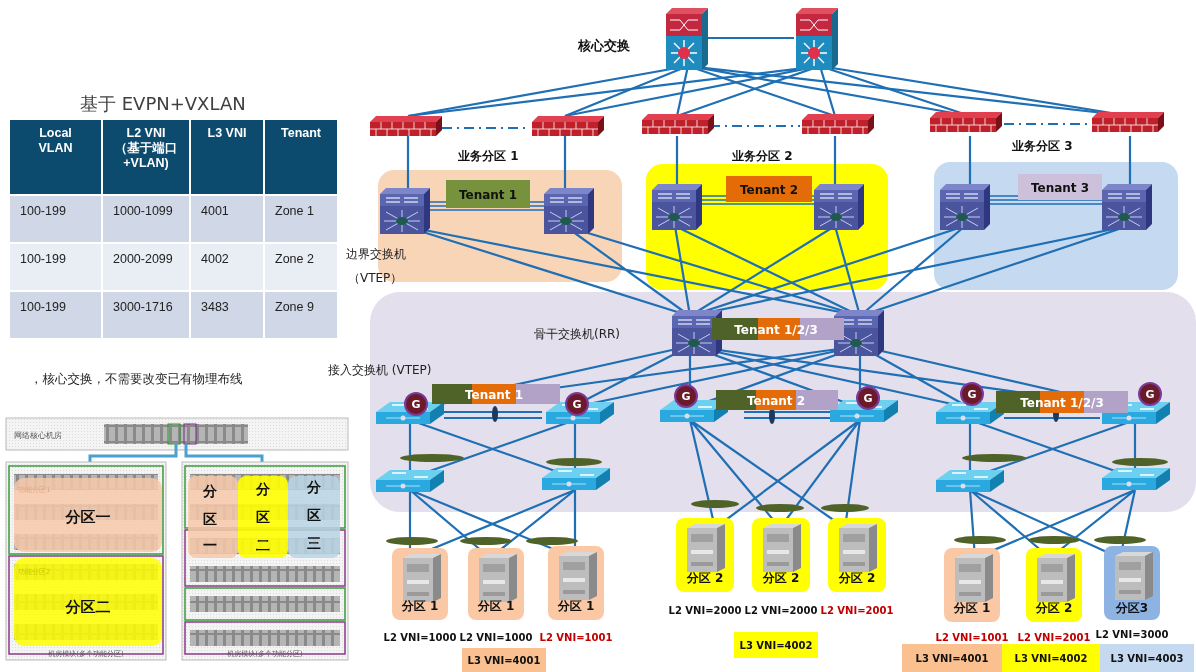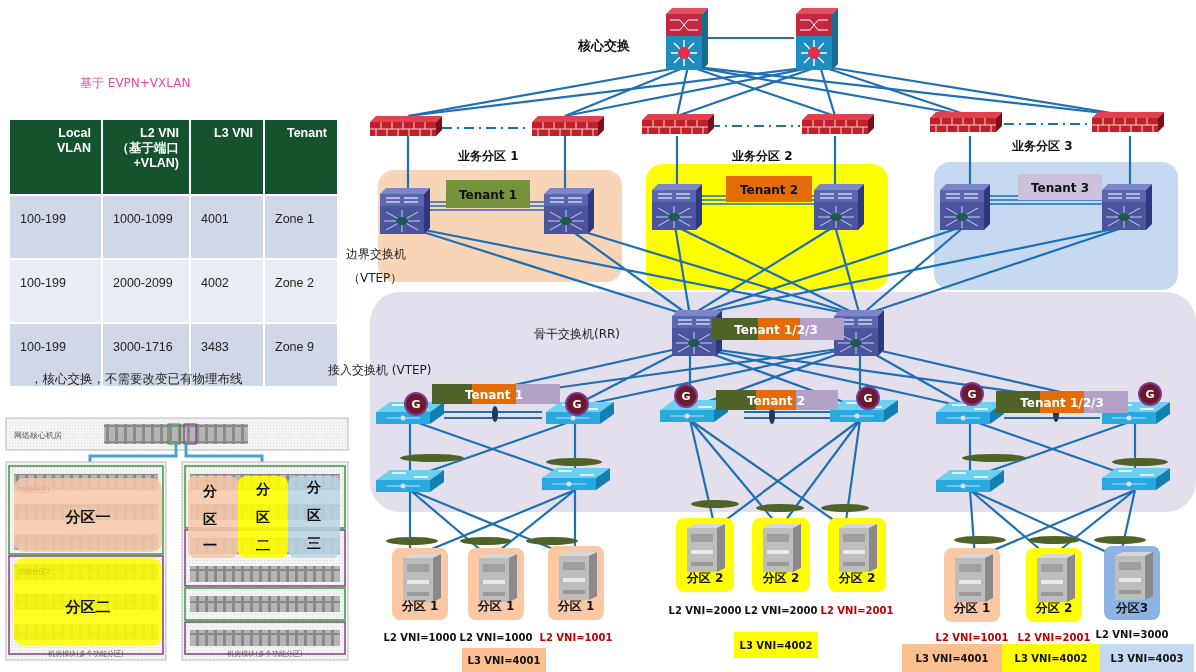--- a/index.html
+++ b/index.html
@@ -1,21 +1,21 @@
 <!DOCTYPE html>
 <html><head>
 <meta charset="utf-8">
 <style>
   html,body{margin:0;padding:0;background:#fff;}
   body{width:1196px;height:672px;position:relative;overflow:hidden;font-family:"DejaVu Sans","Liberation Sans",sans-serif;}
   .abs{position:absolute;}
-  .tbl-title{left:80px;top:75px;font-size:12px;color:#ec4899;}
+  .tbl-title{left:80px;top:92px;font-size:18px;color:#404040;}
   table.vni{position:absolute;left:8px;top:118px;border-collapse:separate;border-spacing:2px;font-family:"Liberation Sans",sans-serif;font-size:12.5px;}
-  table.vni th{background:#14532d;color:#fff;text-align:right;vertical-align:top;font-weight:bold;padding:6px 10px;height:62px;line-height:15px;}
-  table.vni td{padding:16px 10px;height:30px;vertical-align:top;color:#222;}
+  table.vni th{background:#0c4a6e;color:#fff;text-align:center;vertical-align:top;font-weight:bold;padding:6px 10px;height:62px;line-height:15px;}
+  table.vni td{padding:8px 10px;height:30px;vertical-align:top;color:#222;}
   table.vni tr.odd td{background:#d0d8e8;}
   table.vni tr.even td{background:#e9edf4;}
   .note{left:30px;top:370px;font-size:12.5px;line-height:17px;color:#222;}
   svg text{font-family:"DejaVu Sans","Liberation Sans",sans-serif;}
 </style>
 </head>
 <body>
 
 <div class="abs tbl-title">基于 EVPN+VXLAN</div>
 <table class="vni">

